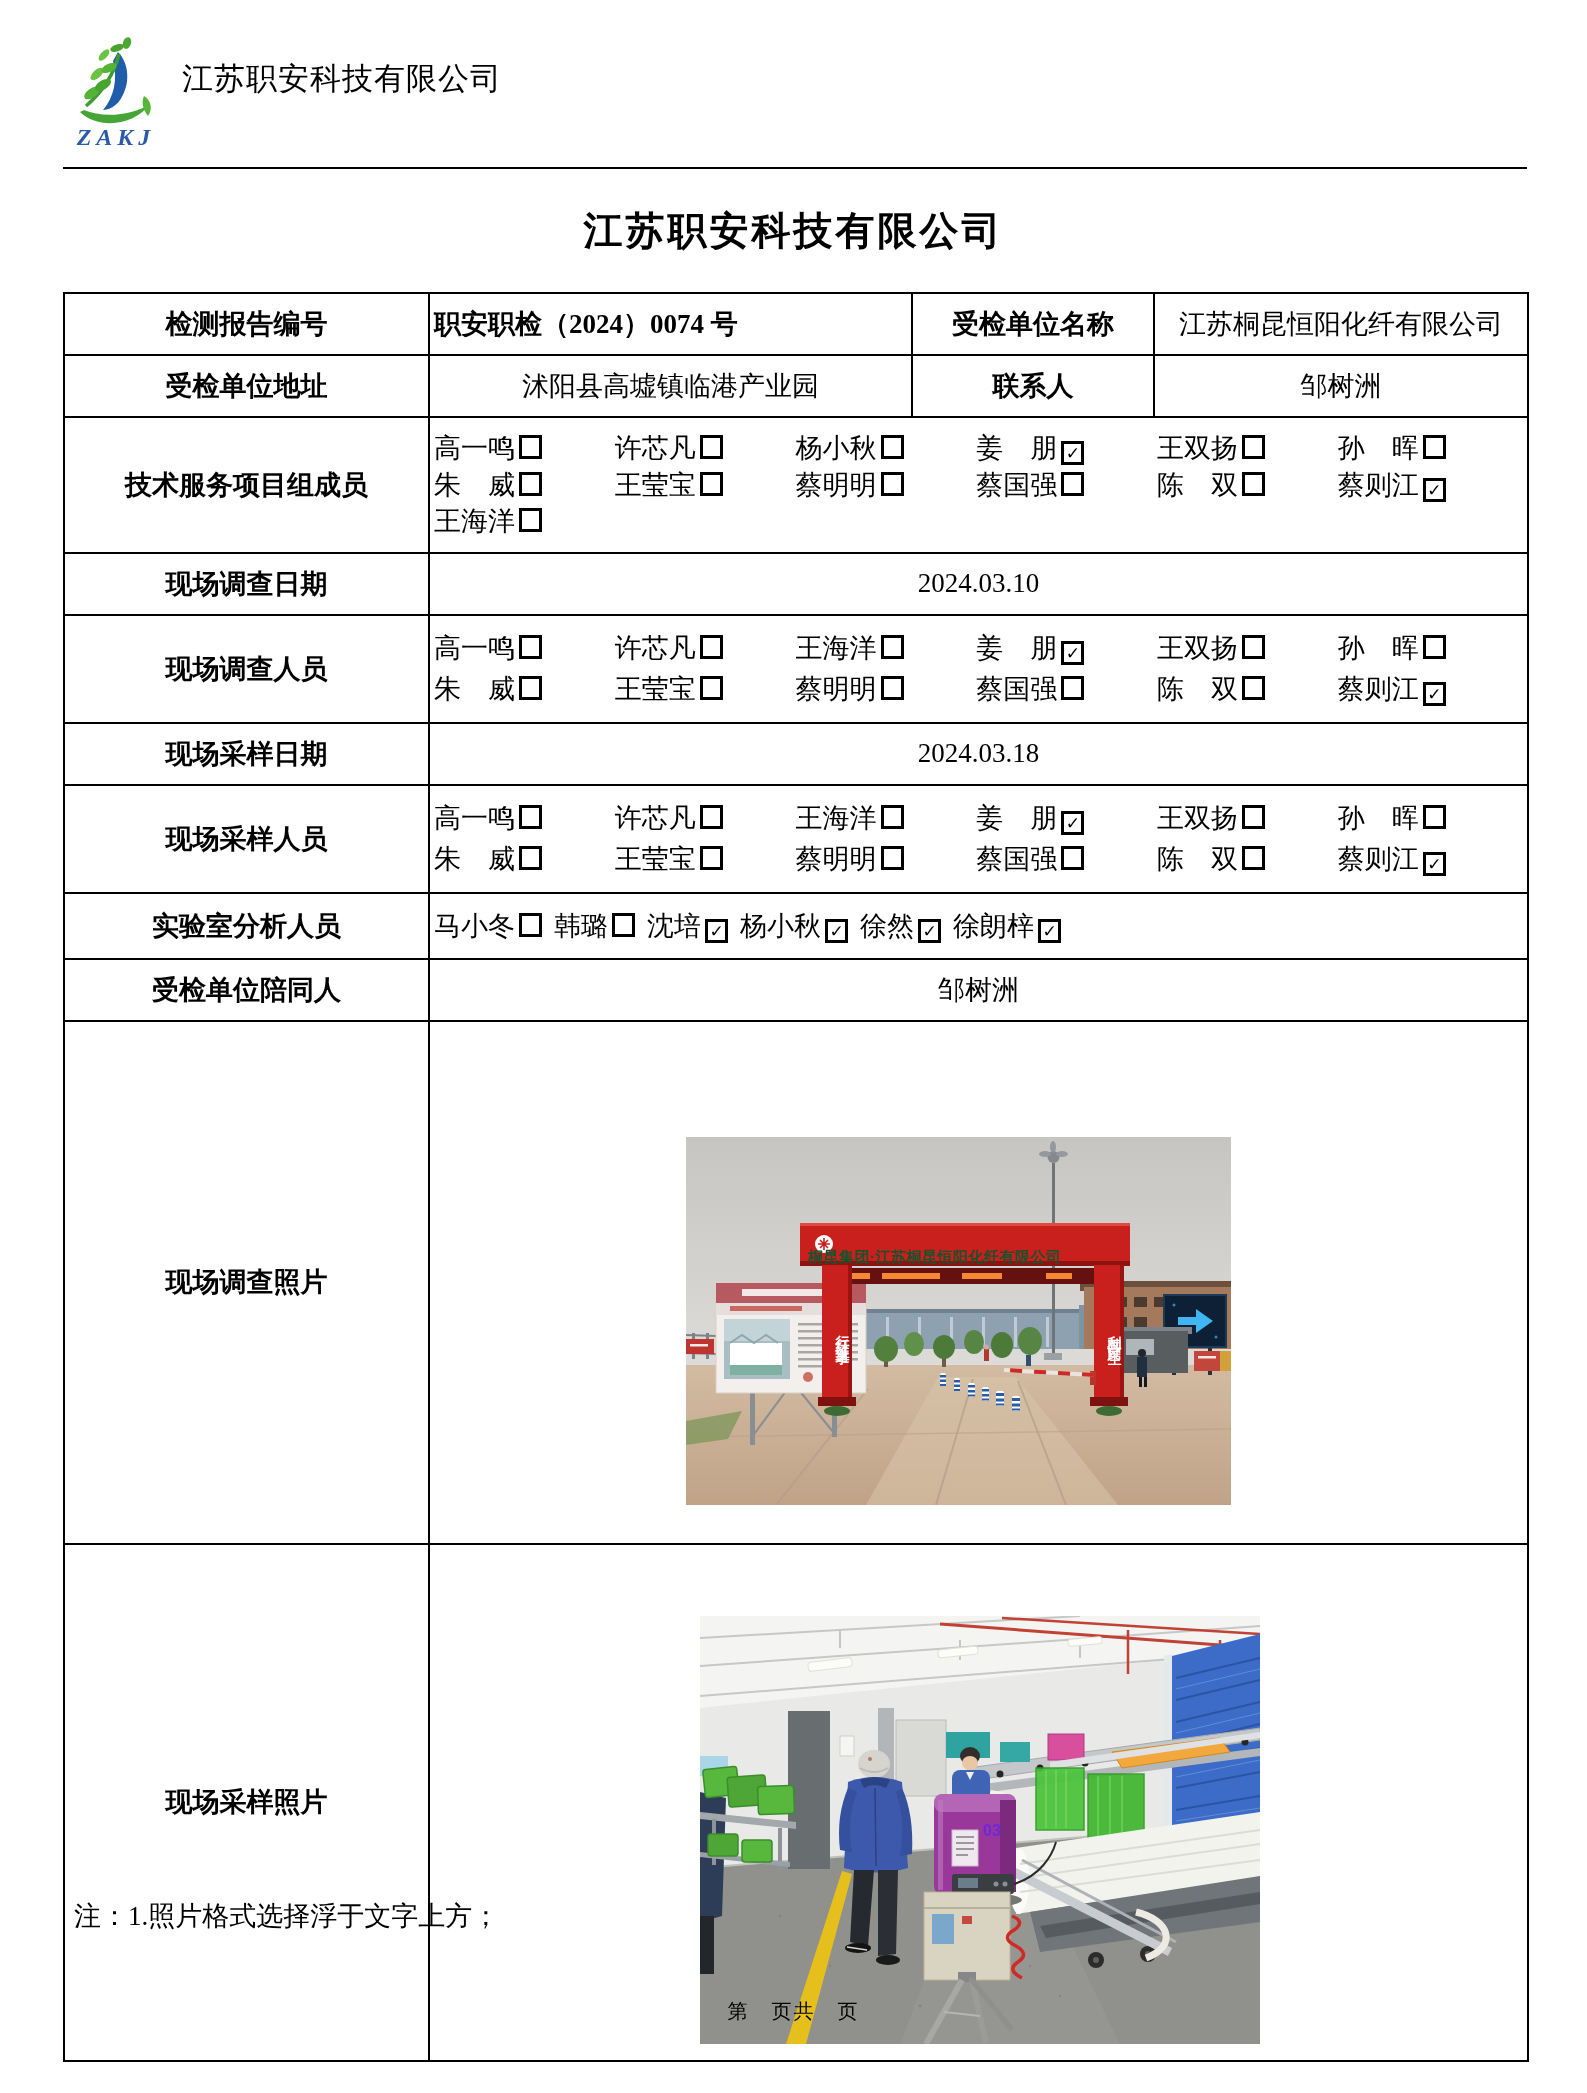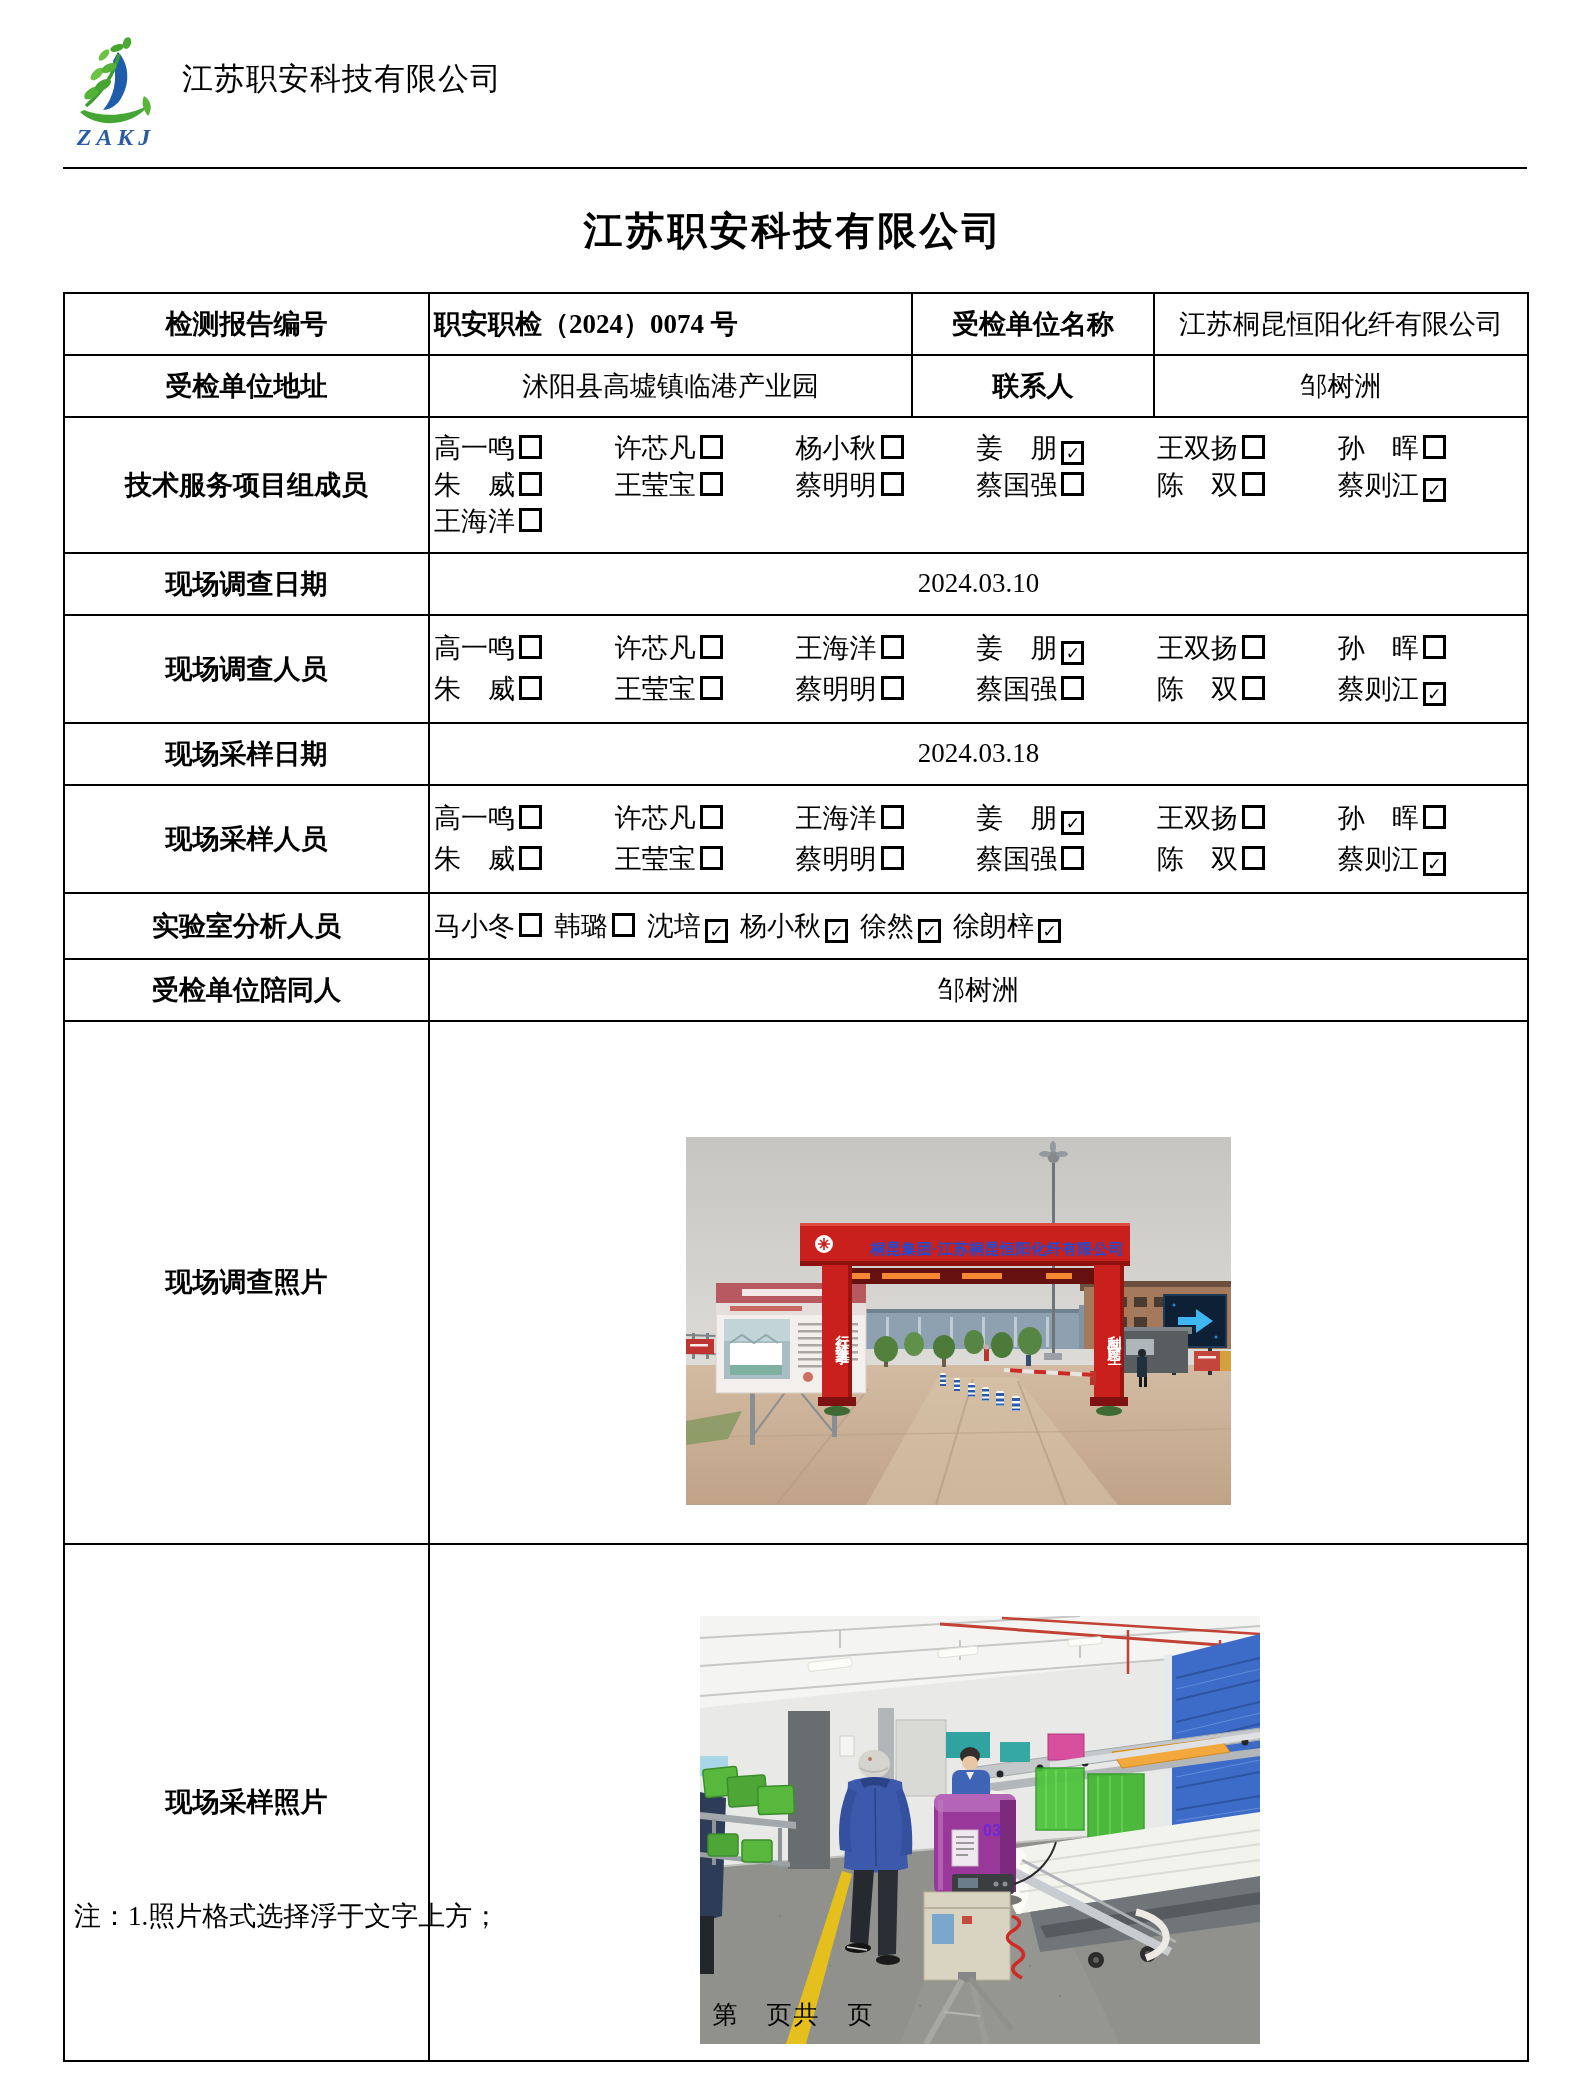--- a/index.html
+++ b/index.html
@@ -53,39 +53,39 @@
     display:inline-block;width:17px;height:18px;border:3px solid #000;
     margin-left:4px;vertical-align:-2px;line-height:18px;text-align:center;
     font-size:17px;font-weight:bold;font-family:"DejaVu Sans",sans-serif;
   }
   
   .photo{position:relative;overflow:hidden;background:#cfcdc9;}
   .photo1{width:545px;height:368px;margin:78px 0 0 252px;}
   .photo2{width:560px;height:428px;margin:56px 0 0 266px;}
   .photo svg{position:absolute;left:0;top:0;}
   .banner-text{
-    position:absolute;left:122px;top:103px;width:316px;text-align:right;
-    color:#1d4ed8;font-size:15px;font-weight:bold;
+    position:absolute;left:122px;top:111px;width:316px;text-align:left;
+    color:#14532d;font-size:15px;font-weight:bold;
     font-family:"Liberation Sans","DejaVu Sans",sans-serif;letter-spacing:0.5px;
   }
   .pillar-text{
     position:absolute;top:134px;height:126px;width:30px;
     writing-mode:vertical-rl;text-orientation:upright;
     color:#fff;font-size:14px;font-weight:bold;letter-spacing:4px;text-align:center;
     font-family:"Liberation Sans","DejaVu Sans",sans-serif;
   }
   .pillar-left{left:136px;}
   .pillar-right{left:408px;}
   .machine-label{
     position:absolute;left:283px;top:206px;color:#6d28d9;
     font:bold 16px "Liberation Sans","DejaVu Sans",sans-serif;
   }
   
   .doc-note{position:absolute;left:74px;top:1898px;font-size:27px;}
-  .doc-footer{position:absolute;left:0;top:1998px;width:100%;text-align:center;font-size:25px;letter-spacing:2px;}
+  .doc-footer{position:absolute;left:0;top:1998px;width:100%;text-align:center;font-size:20px;letter-spacing:2px;}
 </style>
 </head>
 <body>
 
 <div class="page">
 
   <svg class="logo-svg" viewBox="0 0 86 92">
     <path d="M8,76 C24,92 60,92 78,68 C60,80 30,82 12,74 Z" fill="#46a635"></path>
     <path d="M72,60 C79,64 81,73 76,80 C71,74 69,66 72,60 Z" fill="#58b53a"></path>
     <path d="M46,16 C57,27 59,48 48,64 C44,70 37,74 31,74 C42,61 46,43 41,25 Z" fill="#1f5dab"></path>

